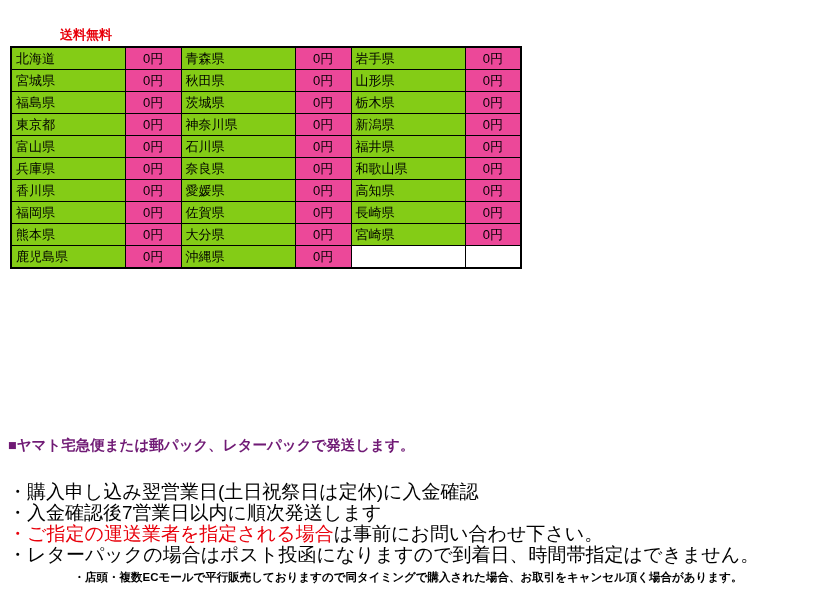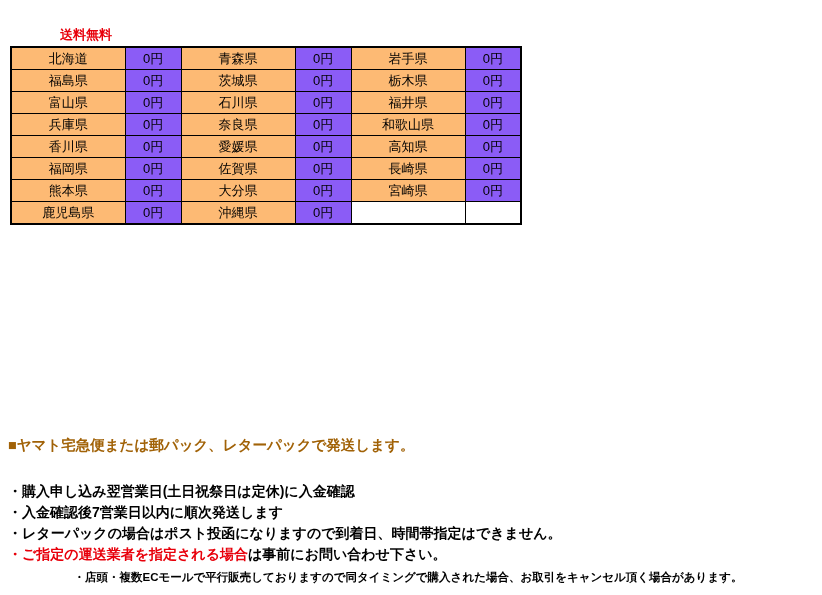--- a/index.html
+++ b/index.html
@@ -45,49 +45,48 @@
     border: 1px solid #000000;
     height: 21px;
     font-size: 13px;
     padding: 0 4px;
     box-sizing: border-box;
     line-height: 21px;
     white-space: nowrap;
   }
   .cell-pref {
     width: 86px;
-    text-align: center;
-    background: #fdba74;
+    background: #84cc16;
     font-size: 13px;
   }
   .cell-price {
     width: 42px;
     text-align: center;
-    background: #8b5cf6;
+    background: #ec4899;
     font-size: 12px;
   }
   .cell-empty {
     background: #ffffff;
   }
   .notes {
     position: absolute;
     left: 8px;
     top: 412px;
     width: 800px;
   }
   .note-heading {
     font-size: 14.5px;
     font-weight: bold;
-    color: #a16207;
+    color: #701a75;
     margin-bottom: 26px;
     white-space: nowrap;
   }
   .note-line {
-    font-size: 14px;
-    font-weight: bold;
+    font-size: 19px;
+    font-weight: normal;
     color: #000000;
     line-height: 21px;
     white-space: nowrap;
   }
   .note-line.red {
     color: #e8000b;
   }
   .note-line.small {
     font-size: 11.5px;
     font-weight: bold;
@@ -110,25 +109,41 @@
     <tbody>
       <tr>
         <td class="cell-pref">北海道</td>
         <td class="cell-price">0円</td>
         <td class="cell-pref">青森県</td>
         <td class="cell-price">0円</td>
         <td class="cell-pref">岩手県</td>
         <td class="cell-price">0円</td>
       </tr>
       <tr>
+        <td class="cell-pref">宮城県</td>
+        <td class="cell-price">0円</td>
+        <td class="cell-pref">秋田県</td>
+        <td class="cell-price">0円</td>
+        <td class="cell-pref">山形県</td>
+        <td class="cell-price">0円</td>
+      </tr>
+      <tr>
         <td class="cell-pref">福島県</td>
         <td class="cell-price">0円</td>
         <td class="cell-pref">茨城県</td>
         <td class="cell-price">0円</td>
         <td class="cell-pref">栃木県</td>
+        <td class="cell-price">0円</td>
+      </tr>
+      <tr>
+        <td class="cell-pref">東京都</td>
+        <td class="cell-price">0円</td>
+        <td class="cell-pref">神奈川県</td>
+        <td class="cell-price">0円</td>
+        <td class="cell-pref">新潟県</td>
         <td class="cell-price">0円</td>
       </tr>
       <tr>
         <td class="cell-pref">富山県</td>
         <td class="cell-price">0円</td>
         <td class="cell-pref">石川県</td>
         <td class="cell-price">0円</td>
         <td class="cell-pref">福井県</td>
         <td class="cell-price">0円</td>
       </tr>
@@ -172,18 +187,18 @@
         <td class="cell-empty"></td>
         <td class="cell-empty"></td>
       </tr>
     </tbody>
   </table>
 
   <div class="notes">
     <div class="note-heading">■ヤマト宅急便または郵パック、レターパックで発送します。</div>
     <div class="note-line">・購入申し込み翌営業日(土日祝祭日は定休)に入金確認</div>
     <div class="note-line">・入金確認後7営業日以内に順次発送します</div>
+    <div class="note-line red"><span>・ご指定の運送業者を指定される場合</span><span class="black-part">は事前にお問い合わせ下さい。</span></div>
     <div class="note-line">・レターパックの場合はポスト投函になりますので到着日、時間帯指定はできません。</div>
-    <div class="note-line red"><span>・ご指定の運送業者を指定される場合</span><span class="black-part">は事前にお問い合わせ下さい。</span></div>
     <div class="note-line small">・店頭・複数ECモールで平行販売しておりますので同タイミングで購入された場合、お取引をキャンセル頂く場合があります。</div>
   </div>
 
 </div>
 
 </body></html>

